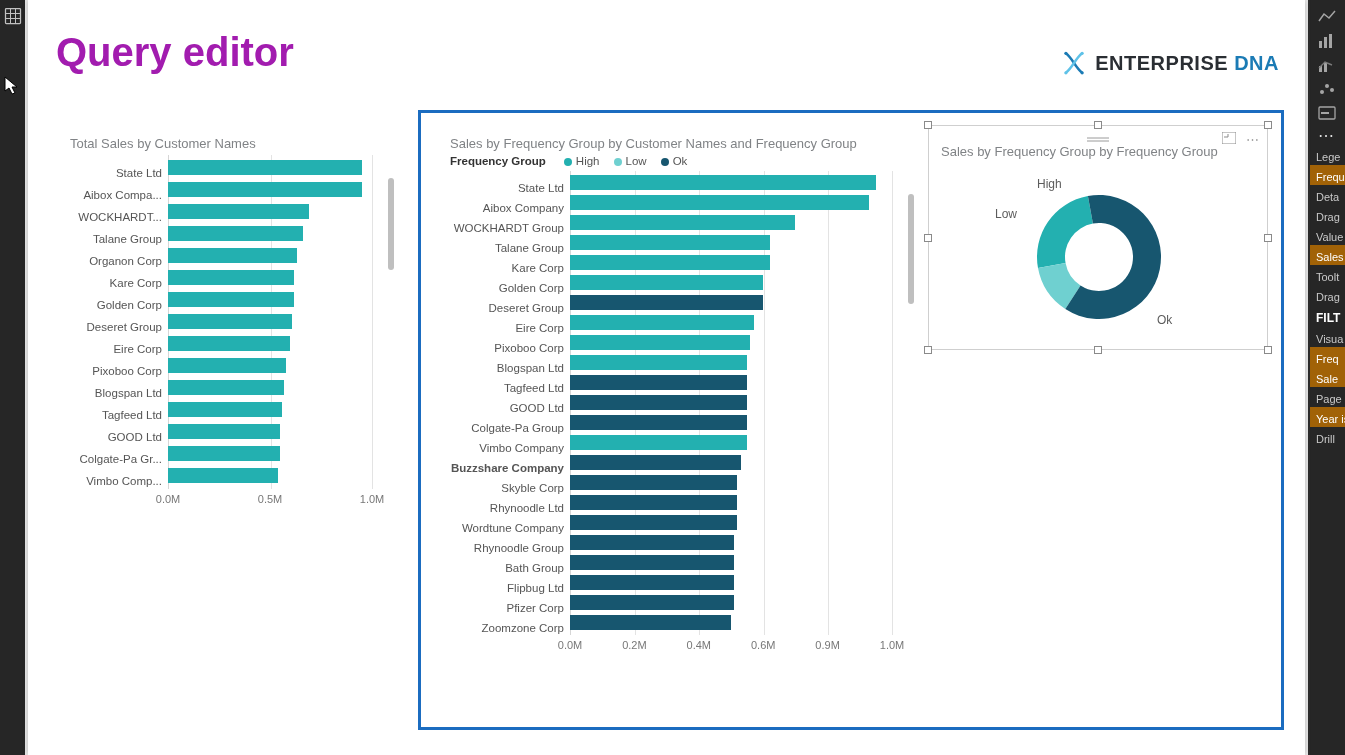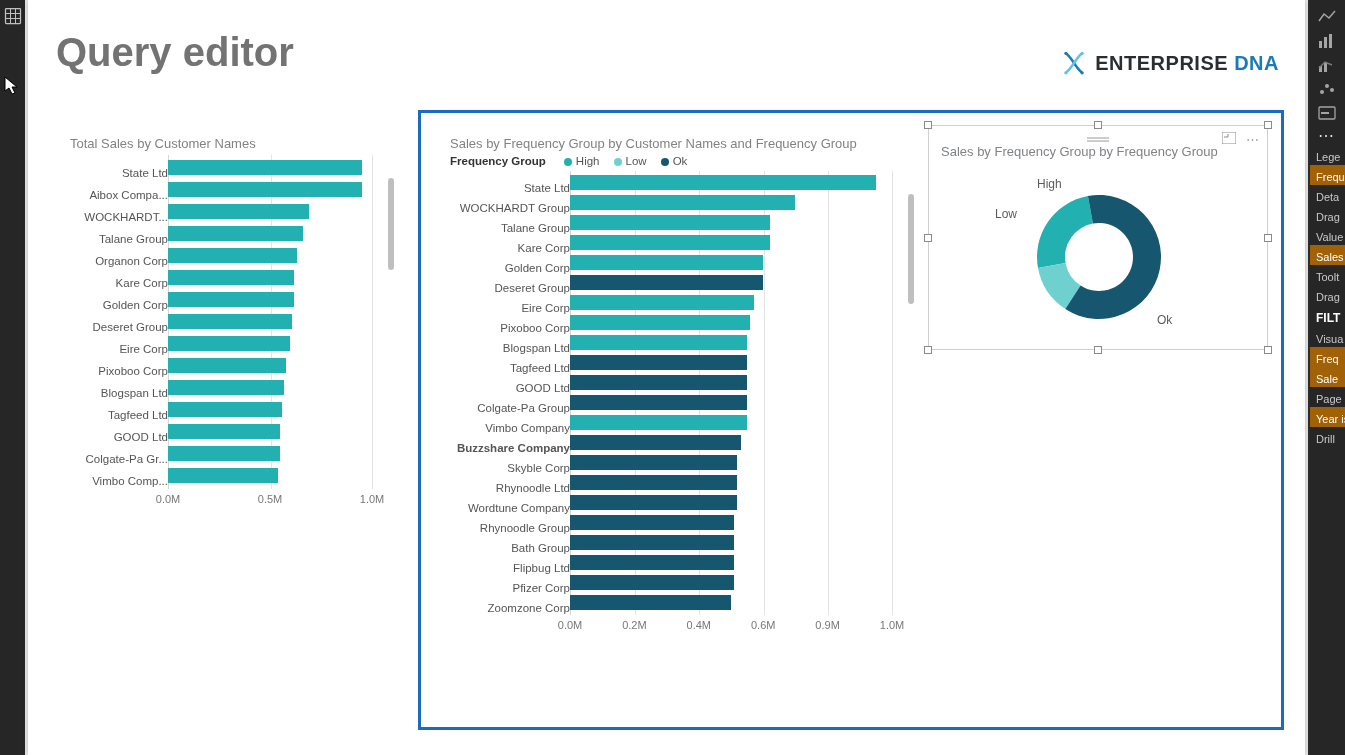--- a/index.html
+++ b/index.html
@@ -53,21 +53,21 @@
 
   
   .page {
     position: absolute;
     left: 28px; right: 40px; top: 0; bottom: 0;
     background: #ffffff;
     box-shadow: 0 0 6px rgba(0,0,0,.2);
   }
   .page-title {
     position: absolute; left: 28px; top: 30px;
-    font-size: 40px; font-weight: 700; color: #737373;
+    font-size: 40px; font-weight: 700; color: #a21caf;
   }
   .logo {
     position: absolute; right: 26px; top: 50px;
     display: flex; align-items: center; gap: 8px;
   }
   .logo-text {
     font-size: 20px; font-weight: 700; letter-spacing: .5px; color: #2a2e33;
   }
   .logo-text .dna { color: #1b7bb5; }
   .dna-icon { width: 26px; height: 26px; }
@@ -101,20 +101,21 @@
     position: relative;
     padding: 2px 26px 28px 10px;
   }
   .hbar-row {
     display: flex; align-items: center;
     margin-bottom: 2px;
   }
   .hbar-label {
     font-size: 11.5px; color: #555;
     text-align: right;
+    padding-right: 6px;
     white-space: nowrap;
     overflow: hidden; text-overflow: ellipsis;
     flex: 0 0 auto;
     margin-top: 12px;
   }
   .hbar-track {
     flex: 1 1 auto; position: relative; height: 15px;
   }
   .hbar-fill {
     position: absolute; left: 0; top: 0; bottom: 0;
@@ -395,20 +396,26 @@
           <span style="left: 80%;"></span>
           <span style="left: 100%;"></span>
         </div>
         <div class="hbar-row" style="height: 18px;">
           <div class="hbar-label" style="width: 122px;">State Ltd</div>
           <div class="hbar-track">
             <div class="hbar-fill" style="width: 95%; background: rgb(35, 176, 176);"></div>
           </div>
         </div>
         <div class="hbar-row" style="height: 18px;">
+          <div class="hbar-label" style="width: 122px;">Aibox Company</div>
+          <div class="hbar-track">
+            <div class="hbar-fill" style="width: 93%; background: rgb(35, 176, 176);"></div>
+          </div>
+        </div>
+        <div class="hbar-row" style="height: 18px;">
           <div class="hbar-label" style="width: 122px;">WOCKHARDT Group</div>
           <div class="hbar-track">
             <div class="hbar-fill" style="width: 70%; background: rgb(35, 176, 176);"></div>
           </div>
         </div>
         <div class="hbar-row" style="height: 18px;">
           <div class="hbar-label" style="width: 122px;">Talane Group</div>
           <div class="hbar-track">
             <div class="hbar-fill" style="width: 62%; background: rgb(35, 176, 176);"></div>
           </div>

